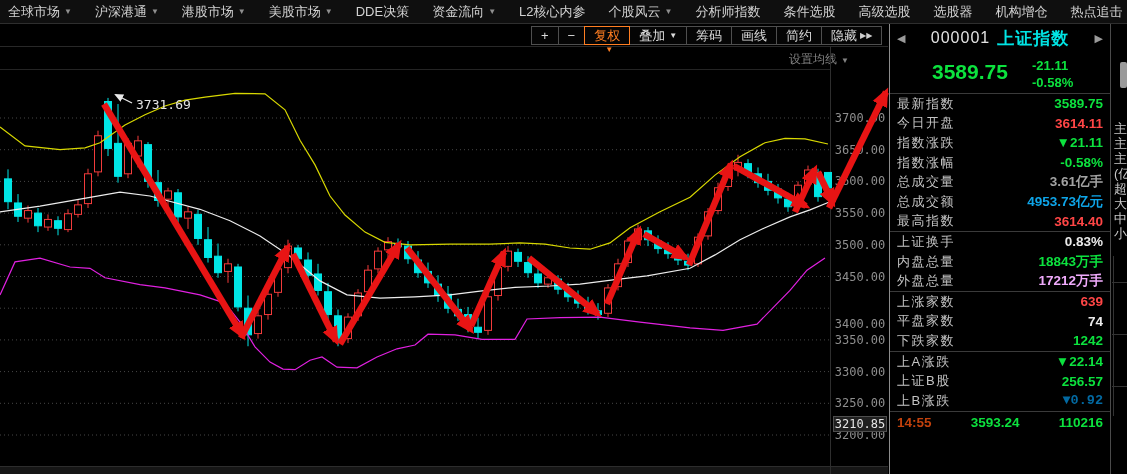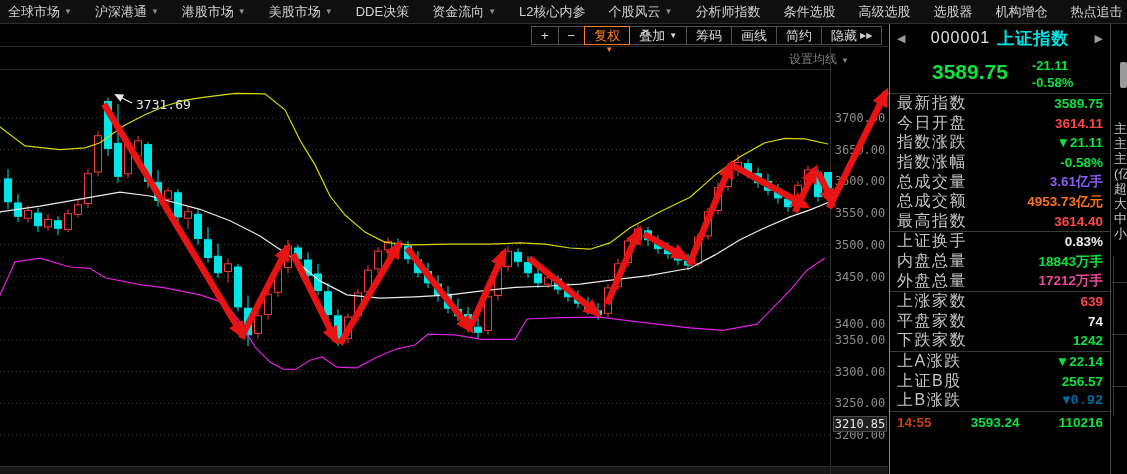--- a/index.html
+++ b/index.html
@@ -39,21 +39,21 @@
   .nav-prev{left:7px;} .nav-next{right:7px;}
   .q-code{color:#e2e2e2;font-size:16px;letter-spacing:1px;}
   .q-name{color:#00e4e4;font-size:17px;font-weight:bold;letter-spacing:1px;}
   .q-priceblock{position:absolute;top:28px;left:0;width:100%;height:40px;}
   .q-price{position:absolute;left:42px;top:8px;font-size:21px;font-weight:bold;}
   .q-chg1{position:absolute;left:142px;top:6px;font-size:13px;font-weight:bold;}
   .q-chg2{position:absolute;left:142px;top:23px;font-size:13px;font-weight:bold;}
   .q-table{position:absolute;left:0;top:70px;width:100%;}
   .q-sep{height:1px;background:#3a3a3a;}
   .q-row{height:19.6px;display:flex;justify-content:space-between;align-items:center;padding:0 7px;}
-  .q-label{color:#c4c4c4;font-size:16px;letter-spacing:1.5px;white-space:nowrap;}
+  .q-label{color:#c4c4c4;font-size:13px;letter-spacing:1.5px;white-space:nowrap;}
   .q-value{font-size:13.5px;font-weight:bold;white-space:nowrap;}
   .q-footer{height:21px;display:flex;justify-content:space-between;align-items:center;padding:0 7px;}
   .q-footer span{font-size:13.5px;font-weight:bold;}
   .panel-right-border{position:absolute;left:1110px;top:24px;width:1px;height:450px;background:#4a4a4a;z-index:4;}
   
   .cut-strip{position:absolute;left:1112px;top:24px;width:15px;height:450px;overflow:hidden;z-index:3;}
   .strip-char{position:absolute;left:2px;color:#c8c8c8;font-size:13px;white-space:nowrap;}
   .strip-line-v{position:absolute;left:1px;top:232px;width:1px;height:160px;background:#333;}
   .strip-line-h{position:absolute;left:0;width:15px;height:1px;background:#333;}
   .strip-thumb{position:absolute;left:1120px;top:62px;width:7px;height:26px;background:#9a9a9a;border-radius:2px;z-index:5;}
@@ -400,42 +400,42 @@
       <div class="q-row">
         <span class="q-label">指数涨跌</span>
         <span class="q-value" style="color: rgb(12, 226, 62);">▼21.11</span>
       </div>
       <div class="q-row">
         <span class="q-label">指数涨幅</span>
         <span class="q-value" style="color: rgb(12, 226, 62);">-0.58%</span>
       </div>
       <div class="q-row">
         <span class="q-label">总成交量</span>
-        <span class="q-value" style="color: #8b5cf6;">3.61亿手</span>
+        <span class="q-value" style="color: #a3a3a3;">3.61亿手</span>
       </div>
       <div class="q-row">
         <span class="q-label">总成交额</span>
-        <span class="q-value" style="color: #f97316;">4953.73亿元</span>
+        <span class="q-value" style="color: #0ea5e9;">4953.73亿元</span>
       </div>
       <div class="q-row">
         <span class="q-label">最高指数</span>
         <span class="q-value" style="color: rgb(255, 70, 70);">3614.40</span>
       </div>
       <div class="q-sep"></div>
       <div class="q-row">
         <span class="q-label">上证换手</span>
         <span class="q-value" style="color: rgb(234, 234, 234);">0.83%</span>
       </div>
       <div class="q-row">
         <span class="q-label">内盘总量</span>
         <span class="q-value" style="color: rgb(12, 226, 62);">18843万手</span>
       </div>
       <div class="q-row">
         <span class="q-label">外盘总量</span>
-        <span class="q-value" style="color: #ec4899;">17212万手</span>
+        <span class="q-value" style="color: #f0abfc;">17212万手</span>
       </div>
       <div class="q-sep"></div>
       <div class="q-row">
         <span class="q-label">上涨家数</span>
         <span class="q-value" style="color: rgb(255, 70, 70);">639</span>
       </div>
       <div class="q-row">
         <span class="q-label">平盘家数</span>
         <span class="q-value" style="color: rgb(234, 234, 234);">74</span>
       </div>

